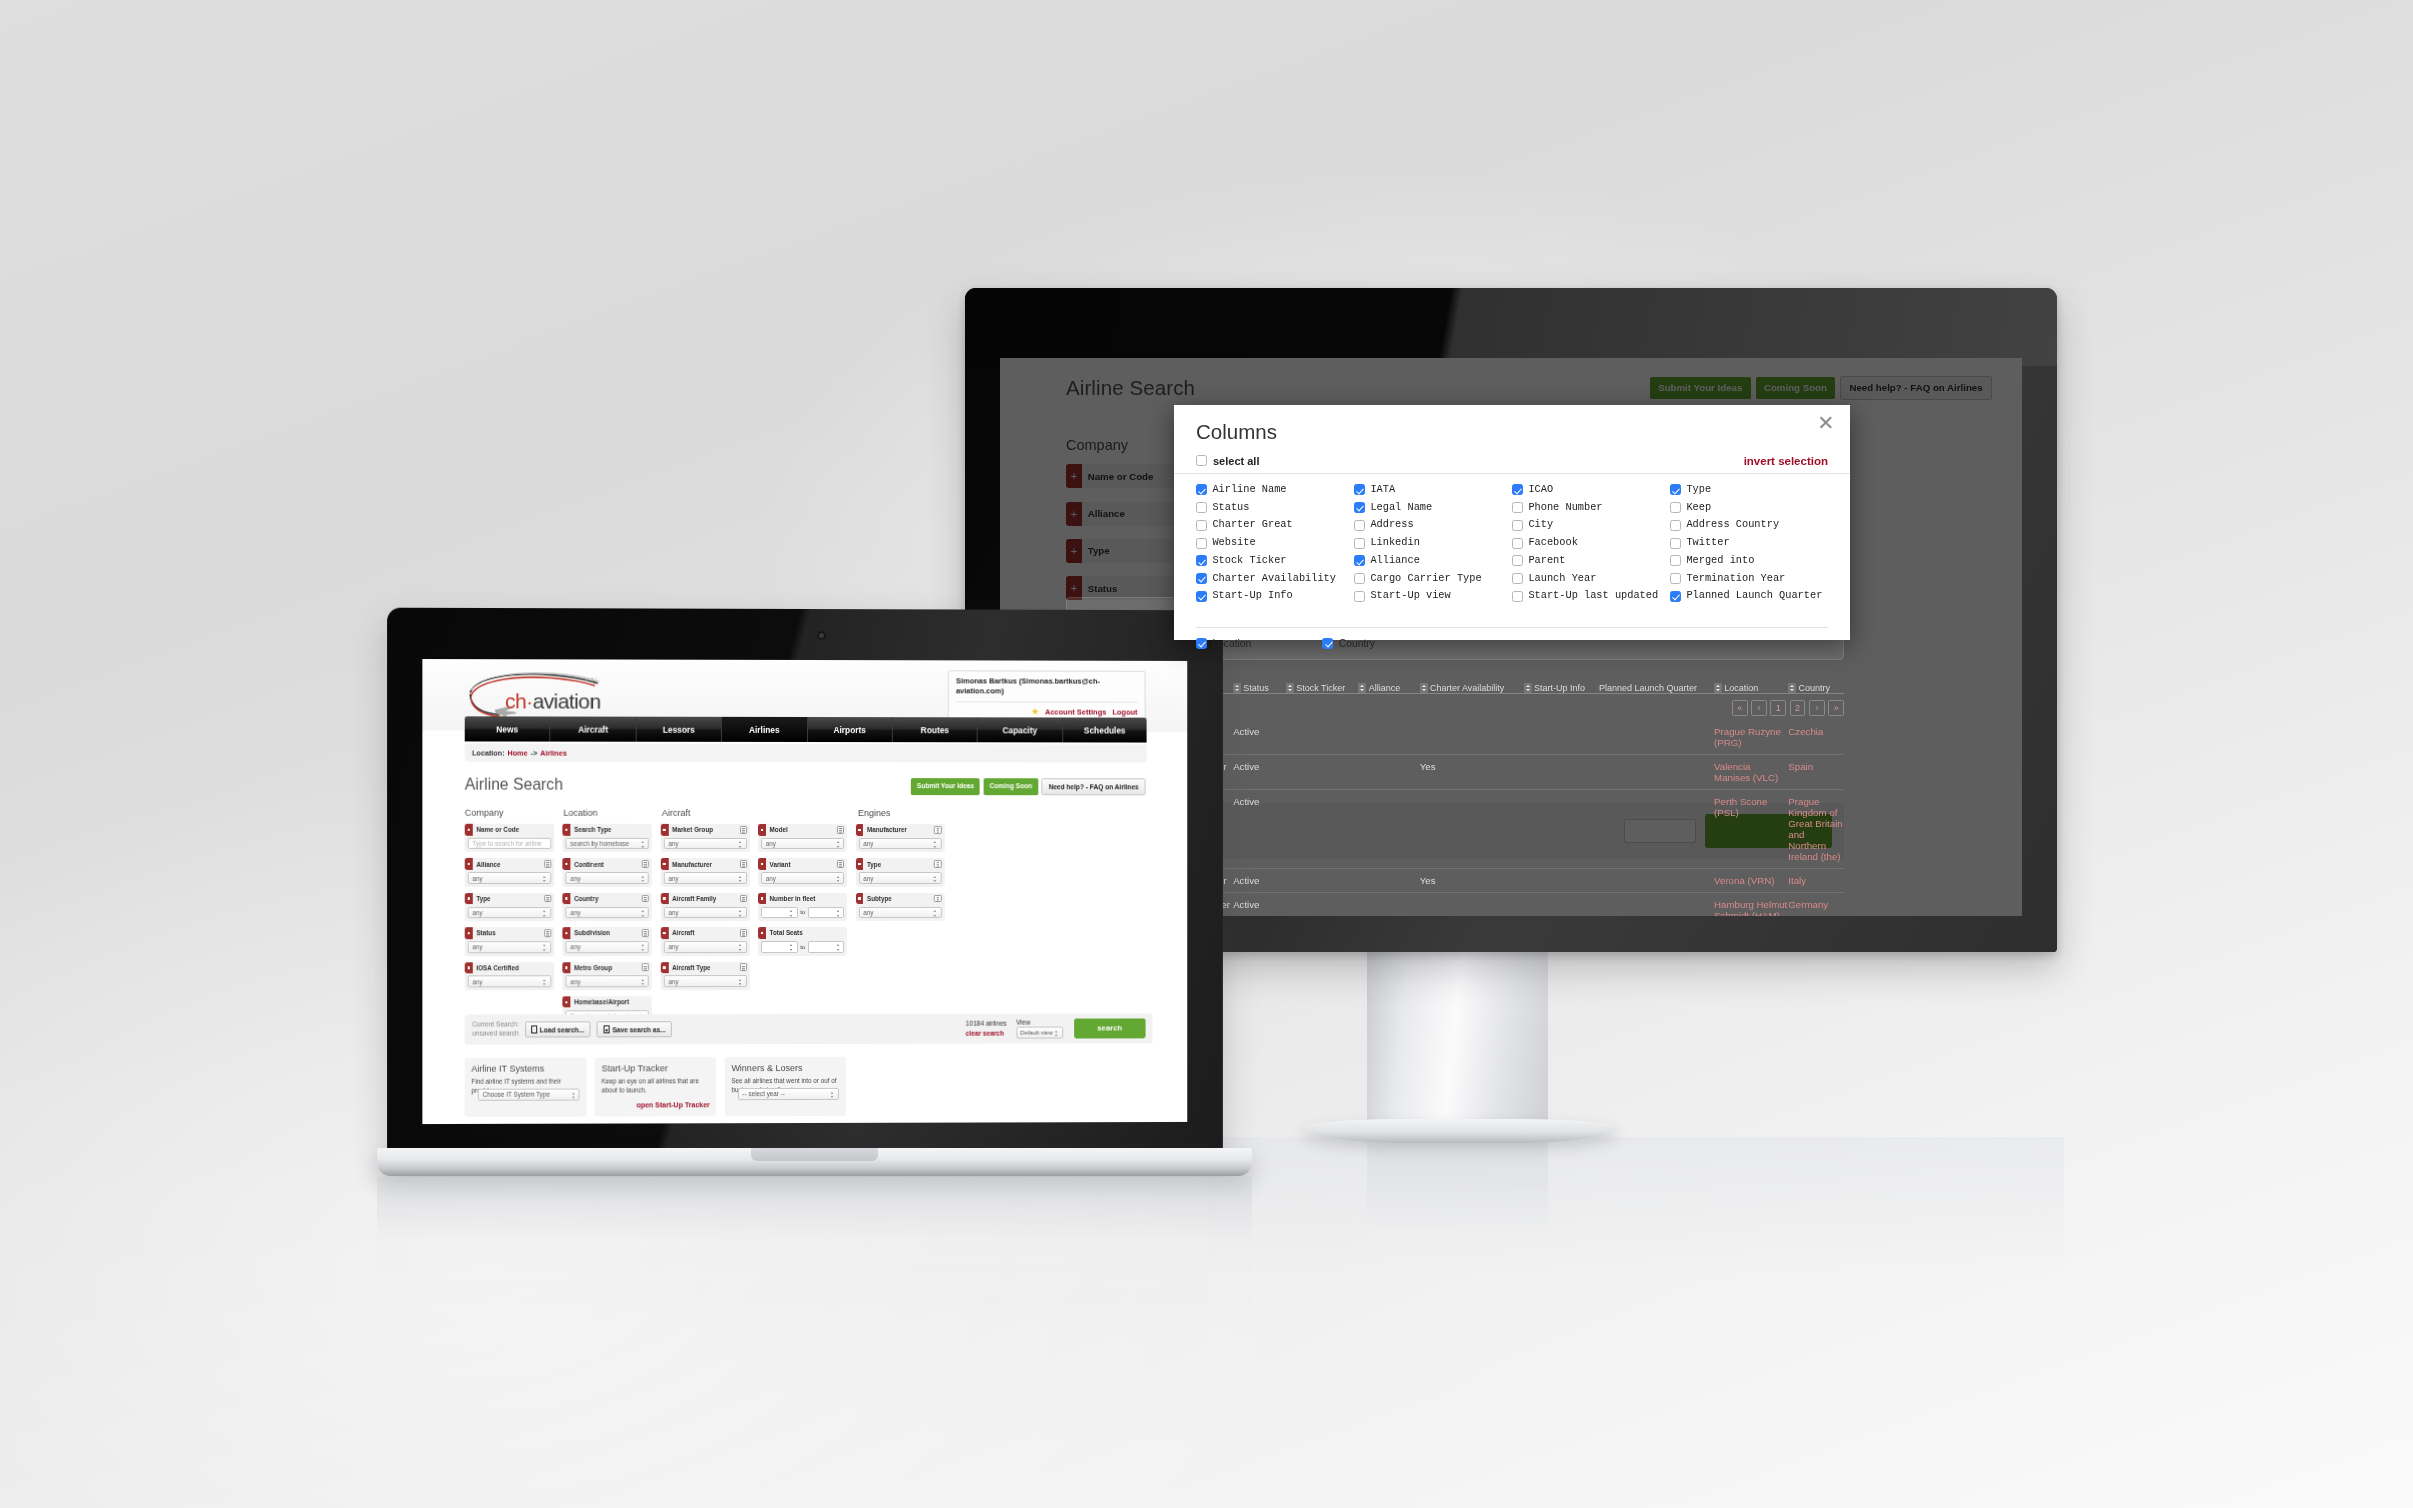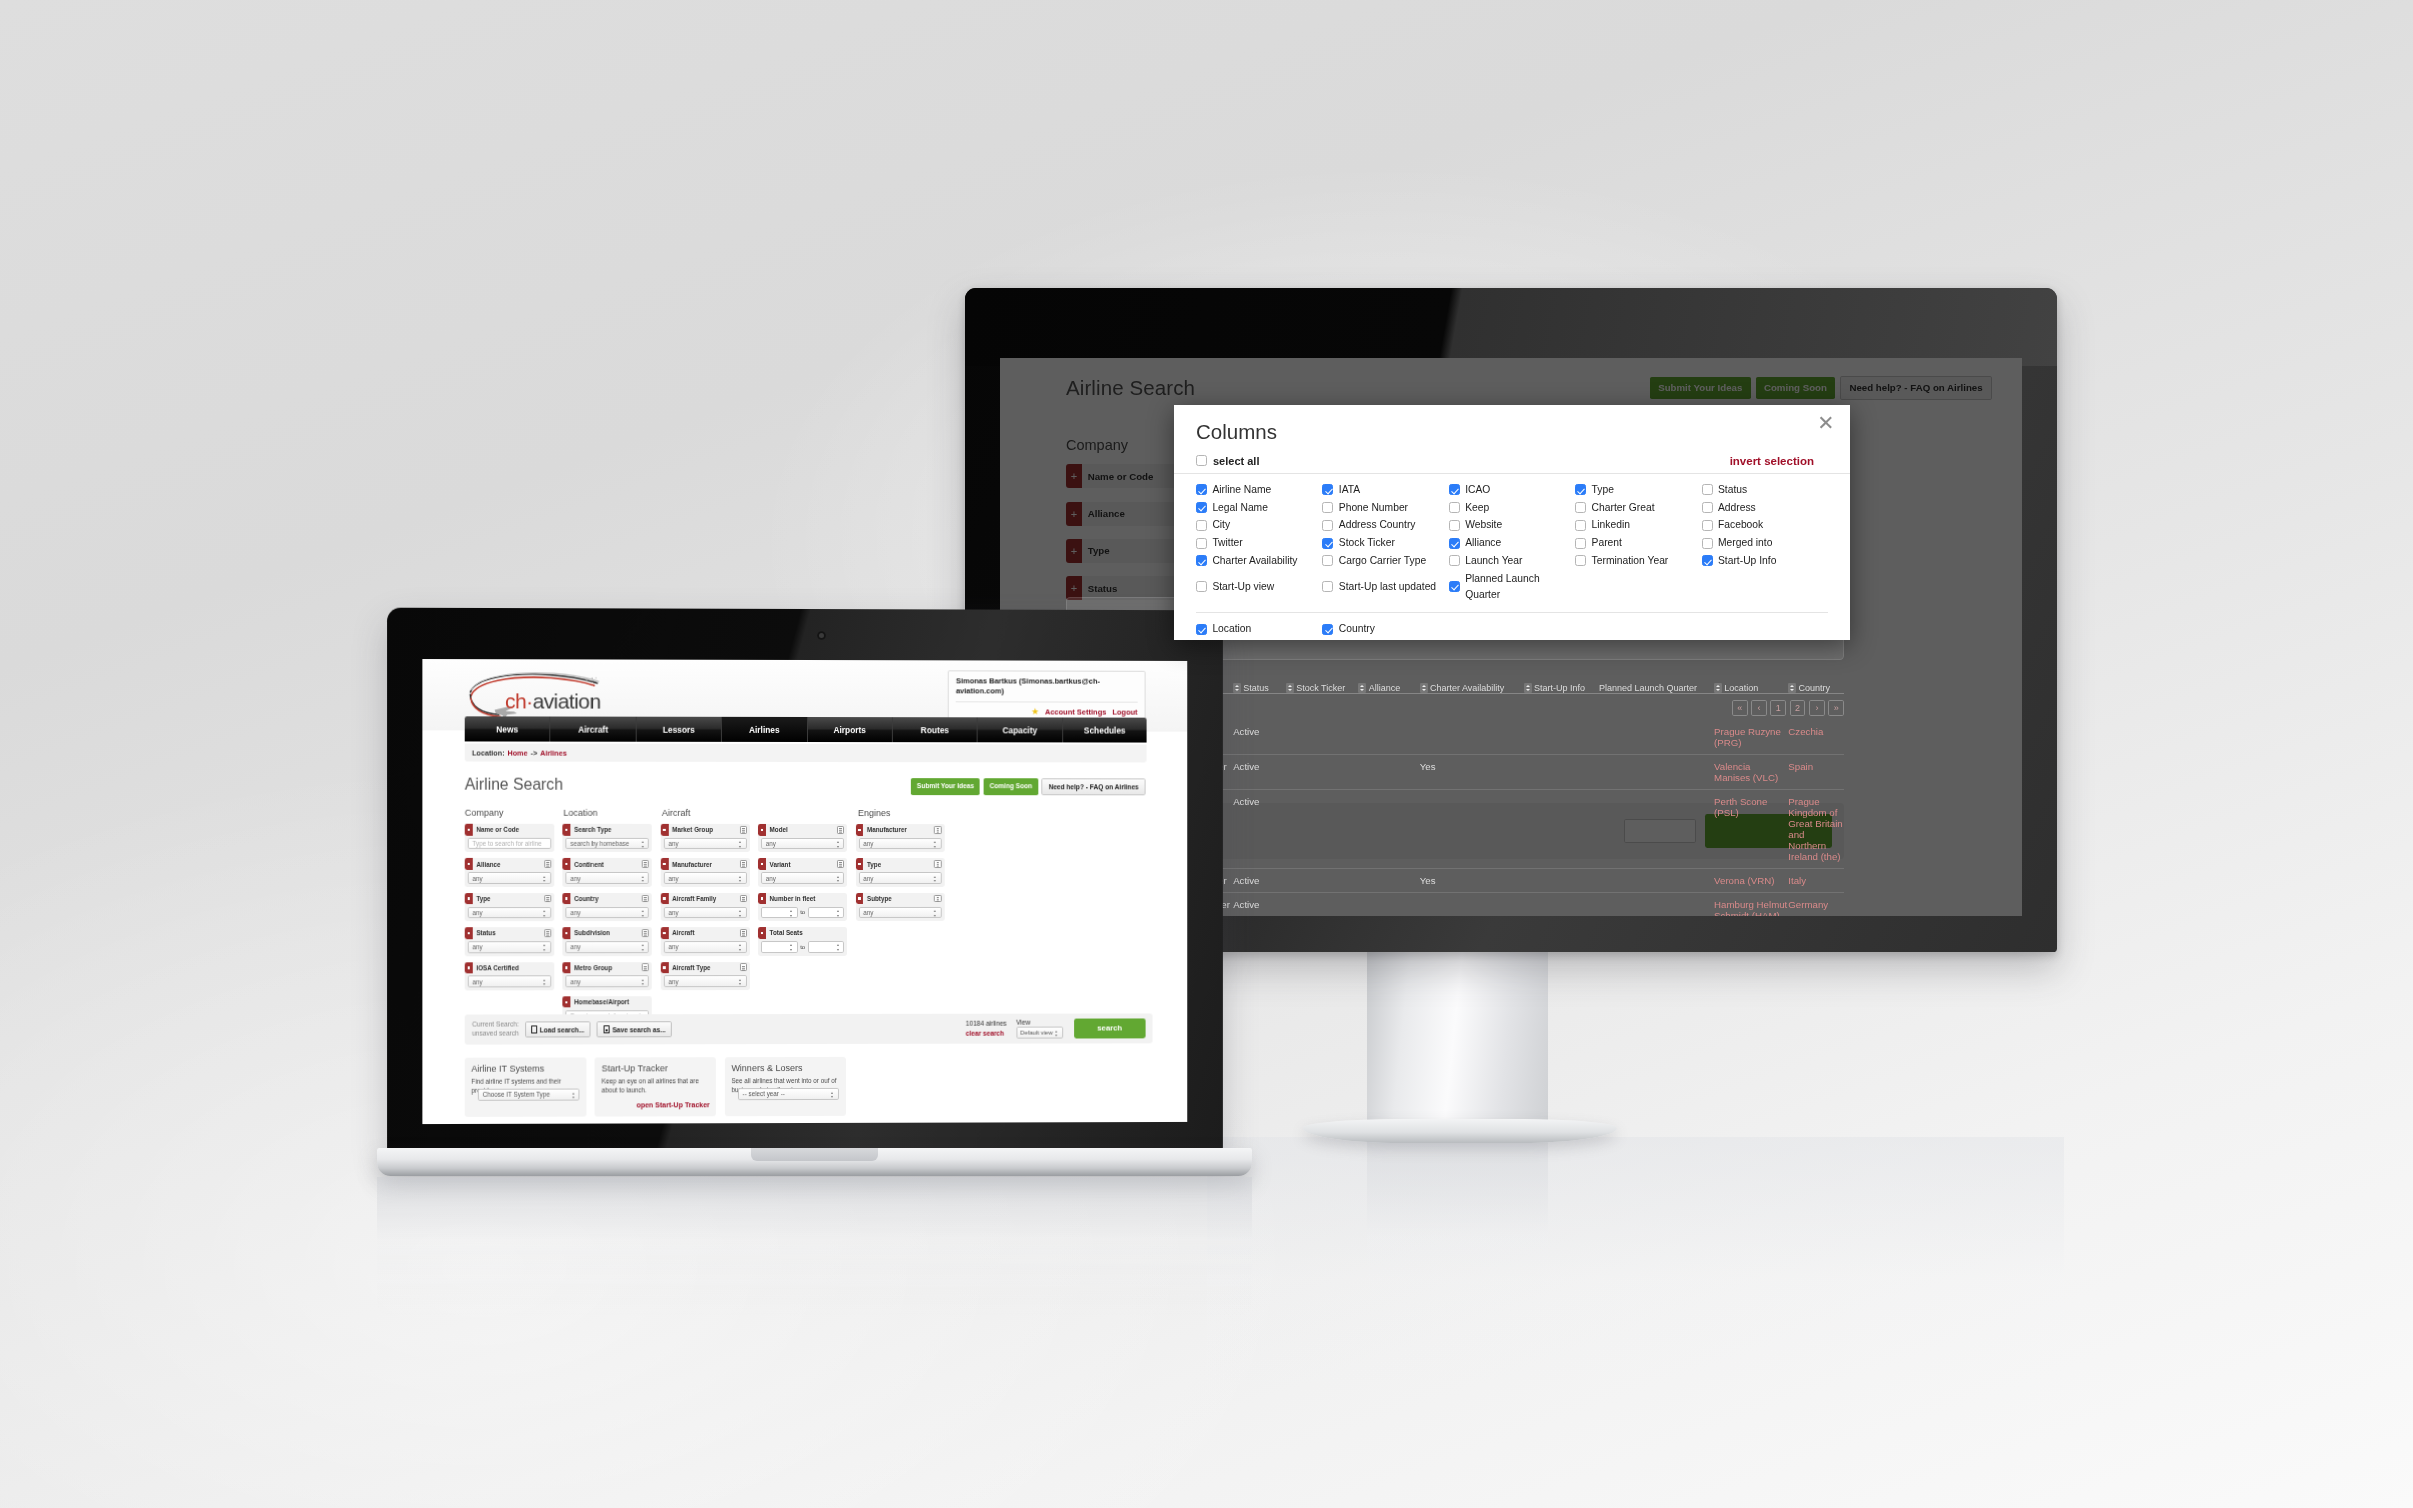--- a/index.html
+++ b/index.html
@@ -110,25 +110,25 @@
 
   
   #colmodal {
     position: absolute; left: 1174px; top: 405px; width: 676px; height: 235px;
     background: #fff; box-shadow: 0 6px 24px rgba(0,0,0,.45); z-index: 40;
   }
   .cm-close { position:absolute; right: 15.7px; top: 8.4px; font-size: 20.5px; color:#8d8d8d;
               font-family: "Liberation Sans", sans-serif; line-height:1; }
   .cm-title { font-size: 20.5px; color: #333; padding: 14.5px 0 0 22px; font-weight: normal; }
   .cm-selrow { display:flex; align-items:center; justify-content:space-between;
-               padding: 11px 36px 6px 22px; border-bottom: 0.6px solid #e4e4e4; }
+               padding: 11px 22px 6px 22px; border-bottom: 0.6px solid #e4e4e4; }
   .cm-selall { display:flex; align-items:center; gap:6px; font-size:11px; font-weight:bold; color:#222; }
   .cm-invert { font-size: 11.5px; font-weight:bold; color: #a00f28; }
-  .cm-grid { display:grid; grid-template-columns: repeat(5, 1fr); gap: 1.8px 0;
-             padding: 8.4px 22px 7.2px 22px; }
+  .cm-grid { display:grid; grid-template-columns: repeat(4, 1fr); gap: 1.8px 0;
+             padding: 8.4px 22px 7.2px 22px; font-family: Liberation Mono, monospace; }
   .cm-item { display:flex; align-items:center; gap:5.4px; font-size:10.3px; color:#222; line-height:1.55; }
   .cb { width:11px; height:11px; border:0.9px solid #b5b5b5; border-radius:2.4px; background:#fff;
         flex:none; position:relative; }
   .cb.on { background:#2b7cf8; border-color:#2b7cf8; }
   .cb.on::after { content:""; position:absolute; left:3.3px; top:1.2px; width:3px; height:6px;
                   border:solid #fff; border-width:0 1.4px 1.4px 0; transform: rotate(43deg); }
   .cm-sep { height:0.6px; background:#e4e4e4; margin: 2.4px 22px; }
   .cm-grid2 { display:grid; grid-template-columns: repeat(5, 1fr); padding: 6px 22px 6px 22px; }
   .cm-foot { display:flex; justify-content:flex-end; gap:8.4px; padding: 8.4px 22px 0 22px;
              border-top:0.6px solid #e4e4e4; margin: 2.4px 22px 0 22px; padding-left:0; padding-right:0; }

